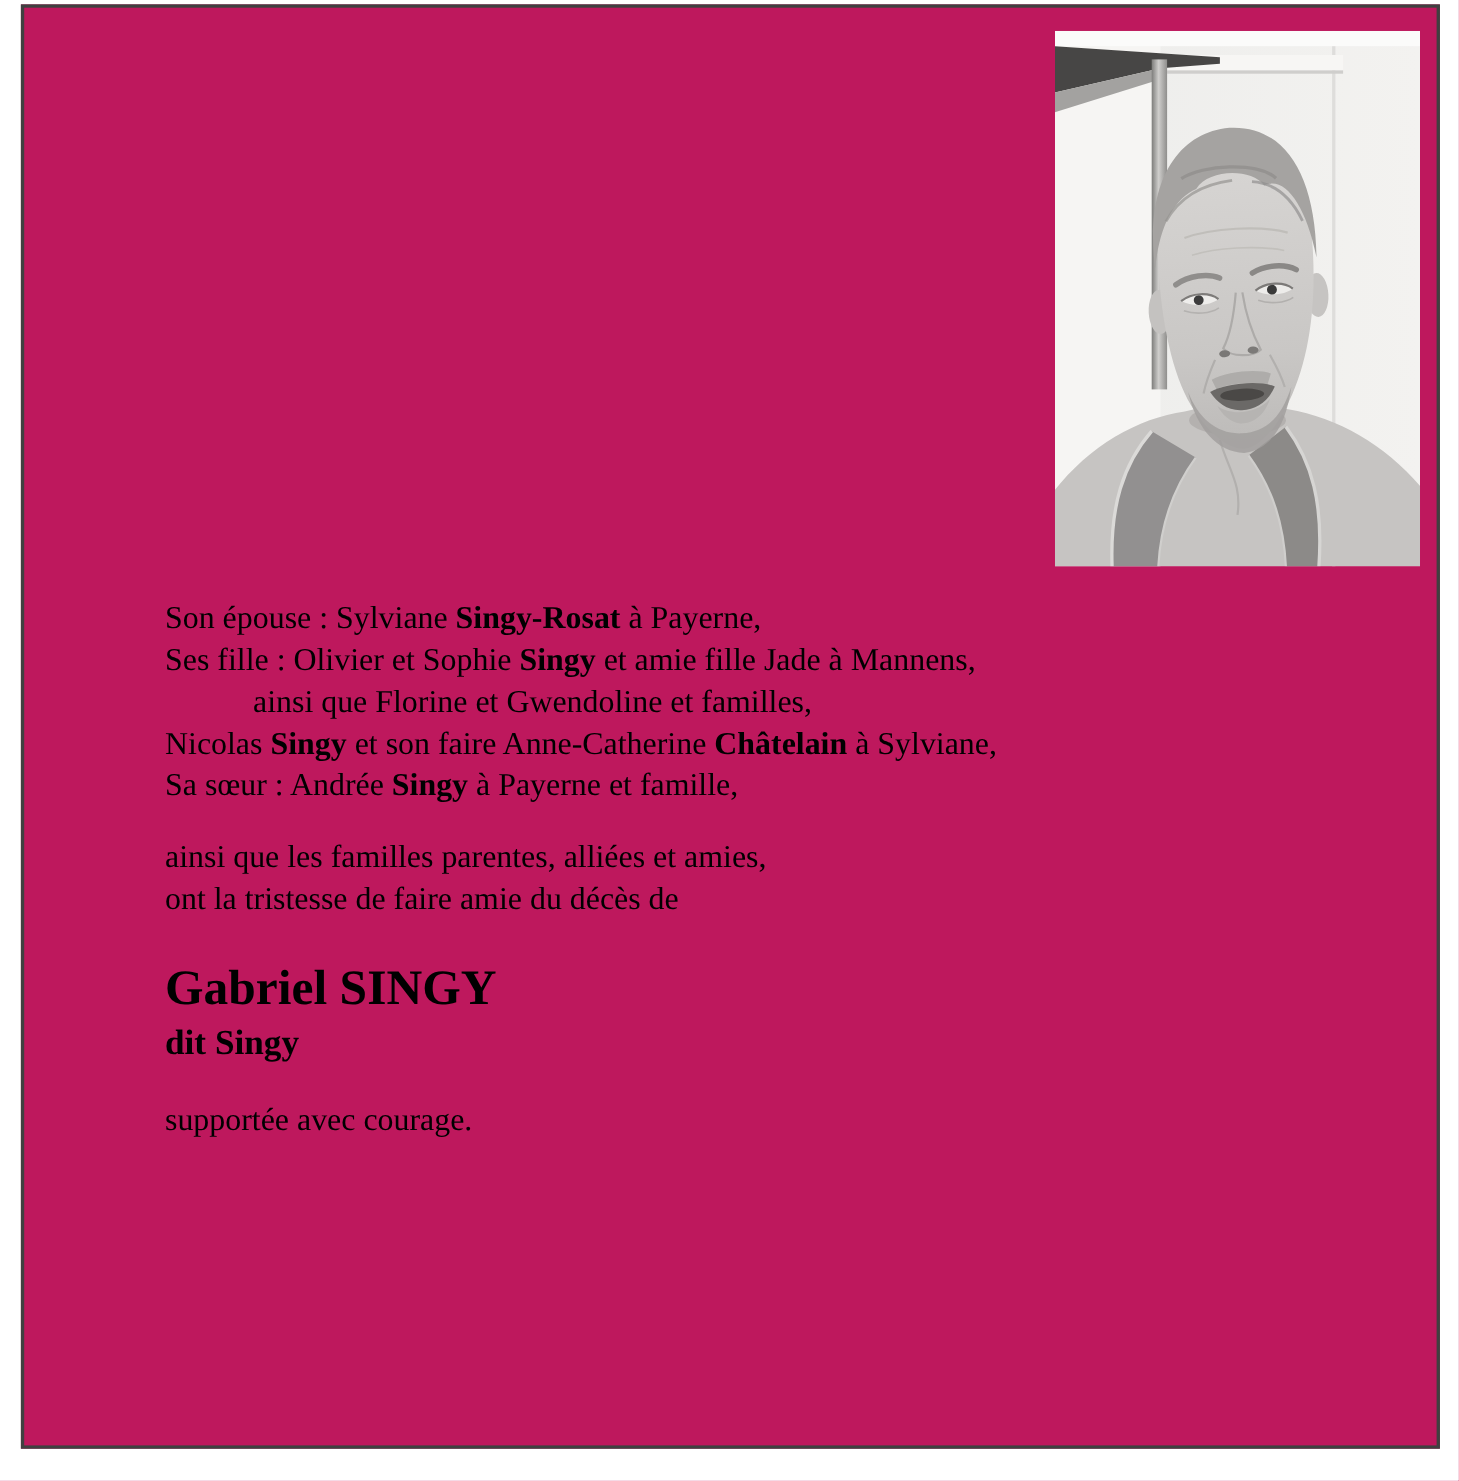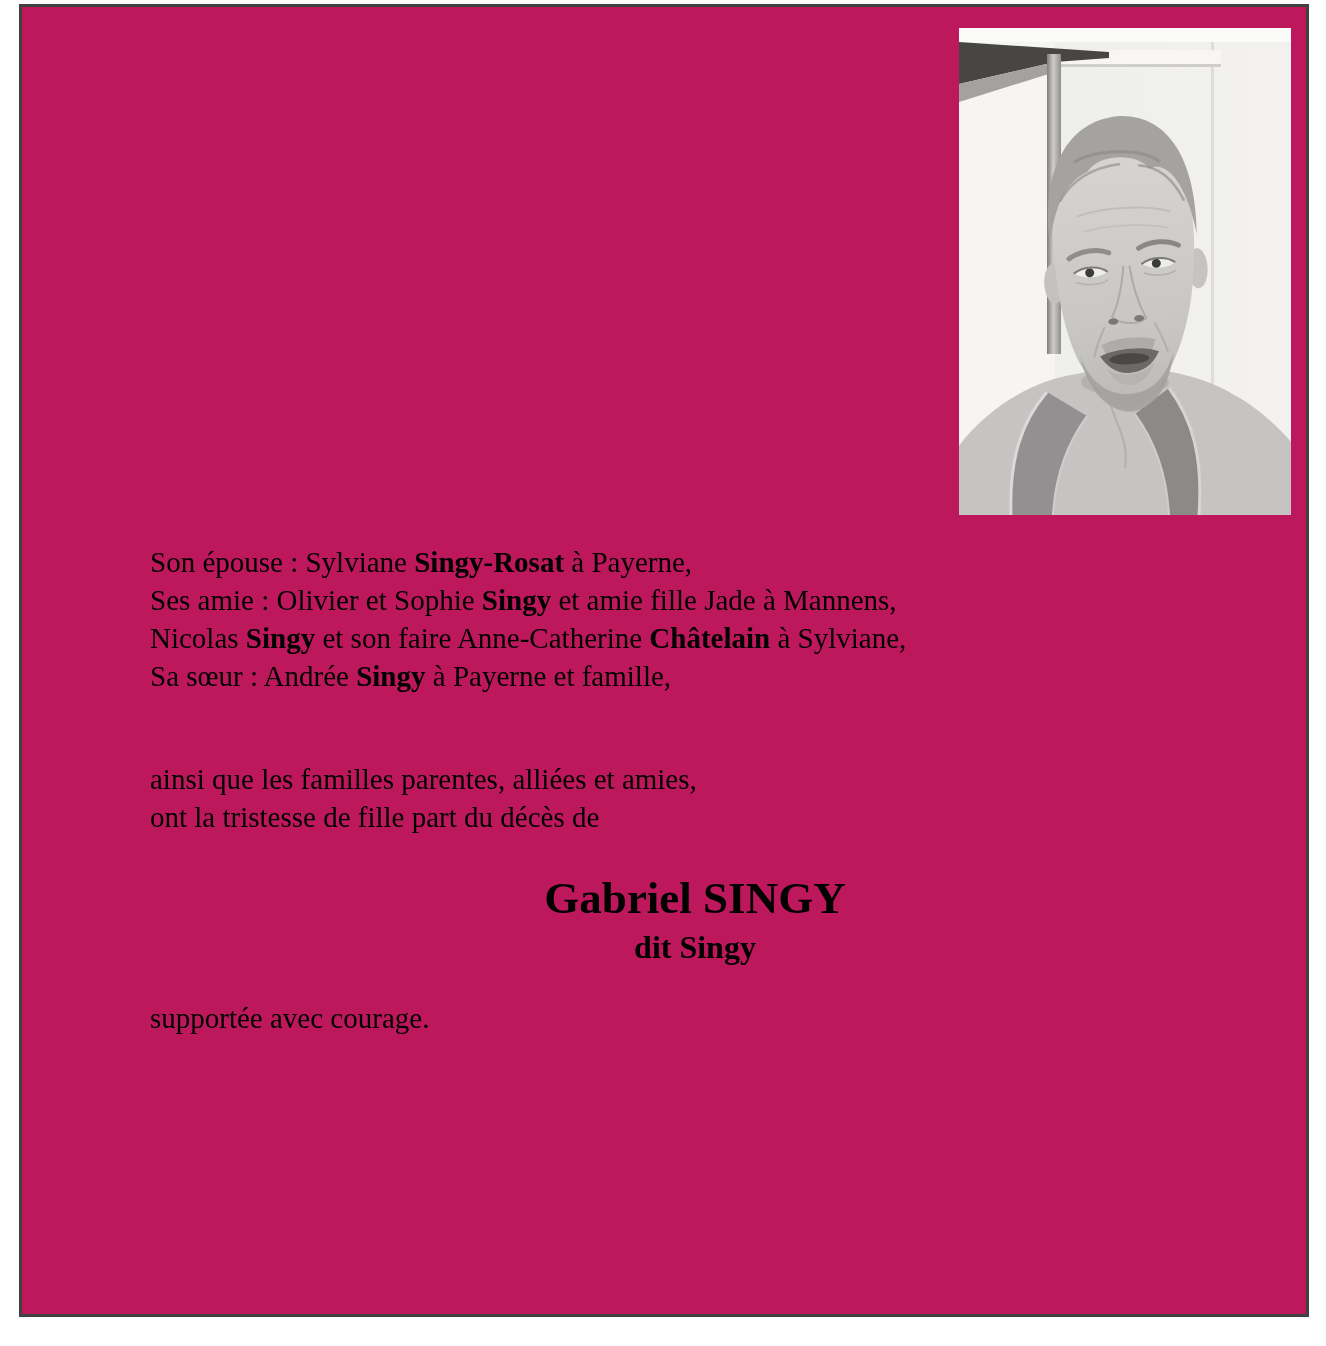--- a/index.html
+++ b/index.html
@@ -48,21 +48,20 @@
     line-height: 38px;
     white-space: nowrap;
   }
   .text-line b, .text-line .seg-bold { font-weight: bold; }
 
   .names {
     position: absolute;
     left: 128px;
     top: 864px;
     width: 1090px;
-    text-align: center;
   }
   .deceased-name {
     font-size: 45px;
     font-weight: bold;
     line-height: 54px;
     white-space: nowrap;
   }
   .deceased-nickname {
     font-size: 32px;
     font-weight: bold;
@@ -155,28 +154,29 @@
 
         <path d="M 136,327 C 150,320 180,318 195,325 C 188,339 177,345 164,345 C 151,345 142,337 136,327 Z" fill="#6b6967"></path>
         <ellipse cx="165" cy="331" rx="20" ry="5.5" fill="#4a4846"></ellipse>
         <path d="M 142,340 C 154,350 178,349 190,336 C 184,352 172,358 162,357 C 152,355 146,348 142,340 Z" fill="#b6b4b2"></path>
       </g>
     </svg>
   </div>
 
   <div class="textblock family">
       <div class="text-line"><span class="seg">Son épouse : Sylviane </span><span class="seg-bold">Singy-Rosat</span><span class="seg"> à Payerne,</span></div>
-      <div class="text-line"><span class="seg">Ses amie : Olivier et Sophie </span><span class="seg-bold">Singy</span><span class="seg"> et amie fille Jade à Mannens,</span></div>
+      <div class="text-line"><span class="seg">Ses fille : Olivier et Sophie </span><span class="seg-bold">Singy</span><span class="seg"> et amie fille Jade à Mannens,</span></div>
+      <div class="text-line" style="padding-left: 80px;"><span class="seg">ainsi que Florine et Gwendoline et familles,</span></div>
       <div class="text-line"><span class="seg">Nicolas </span><span class="seg-bold">Singy</span><span class="seg"> et son faire Anne-Catherine </span><span class="seg-bold">Châtelain</span><span class="seg"> à Sylviane,</span></div>
       <div class="text-line"><span class="seg">Sa sœur : Andrée </span><span class="seg-bold">Singy</span><span class="seg"> à Payerne et famille,</span></div>
     </div>
 
   <div class="textblock intro">
       <div class="text-line"><span class="seg">ainsi que les familles parentes, alliées et amies,</span></div>
-      <div class="text-line"><span class="seg">ont la tristesse de fille part du décès de</span></div>
+      <div class="text-line"><span class="seg">ont la tristesse de faire amie du décès de</span></div>
     </div>
 
   <div class="names">
     <div class="deceased-name">Gabriel SINGY</div>
     <div class="deceased-nickname">dit Singy</div>
   </div>
 
   <div class="textblock death">
       <div class="text-line"><span class="seg">supportée avec courage.</span></div>
     </div>

